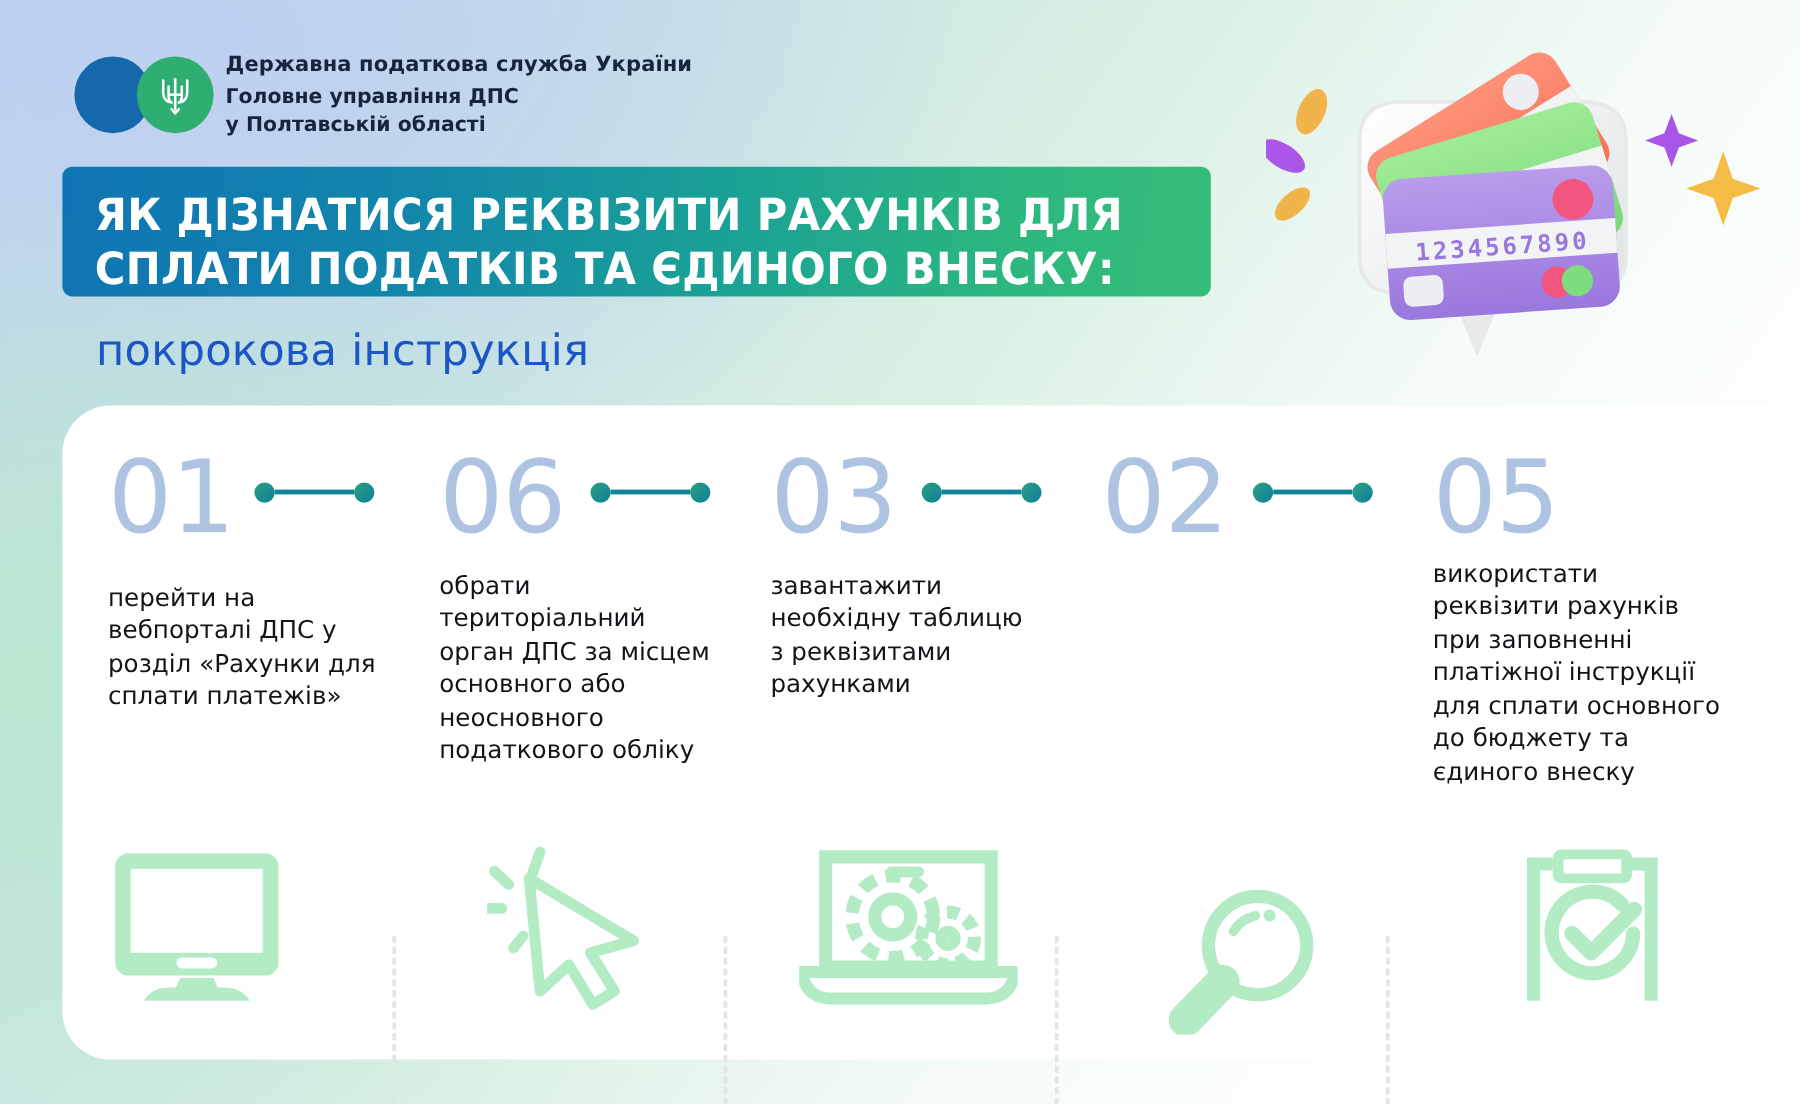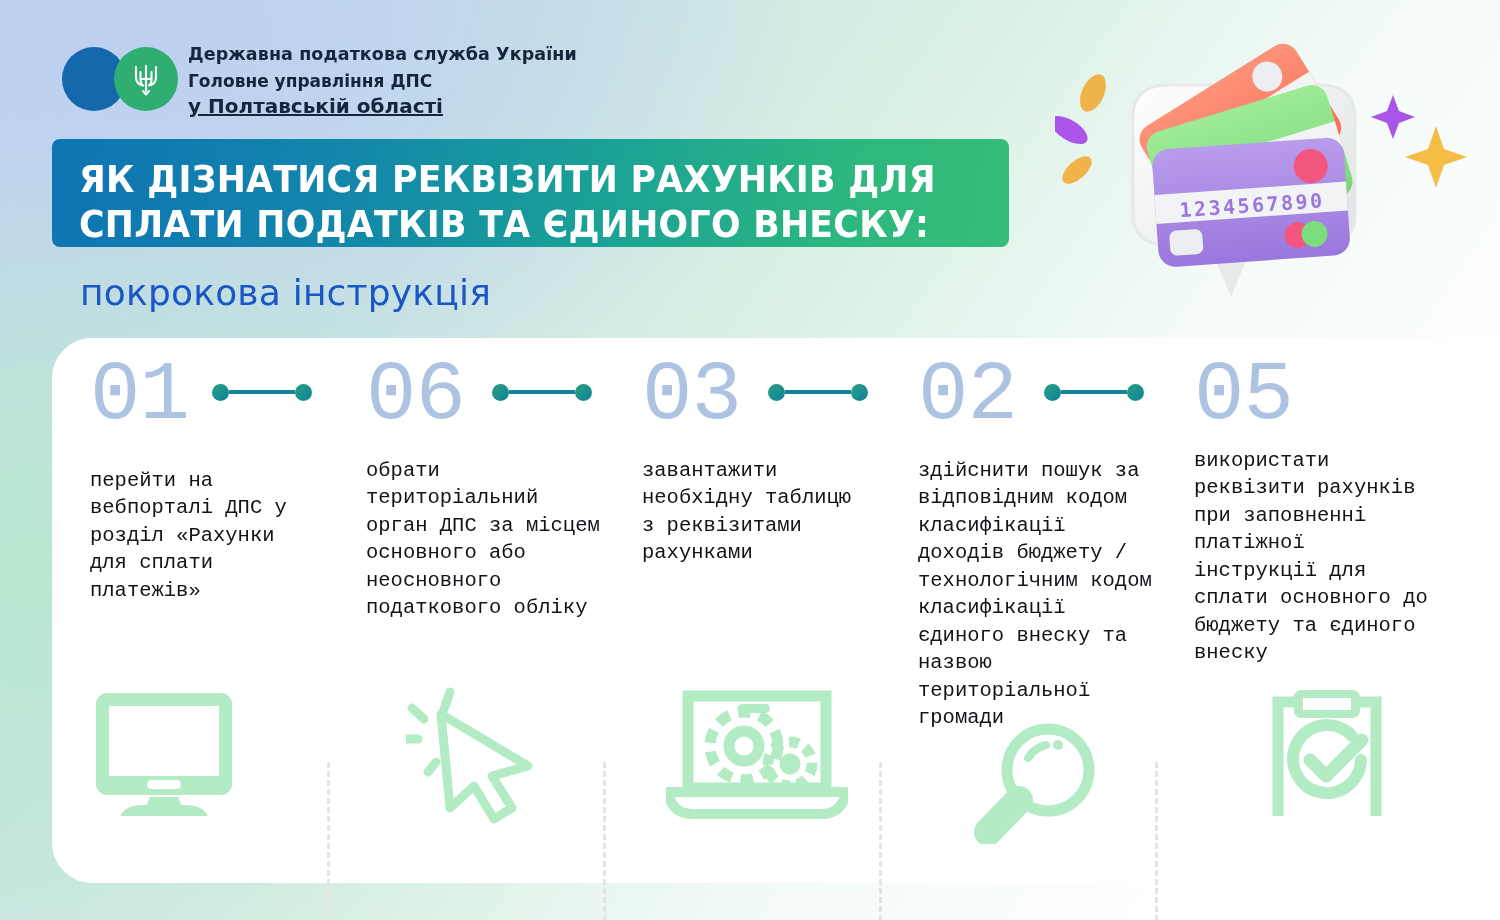--- a/index.html
+++ b/index.html
@@ -20,21 +20,21 @@
   
   .header{position:absolute;left:62px;top:43px;display:flex;align-items:flex-start;gap:0;}
   .logo-marks{position:relative;width:116px;height:72px;flex:none;}
   .circ{position:absolute;top:4px;border-radius:50%;}
   .circ-blue{left:0;width:64px;height:64px;background:#1668ad;}
   .circ-green{left:52px;width:64px;height:64px;background:#2fae72;display:flex;align-items:center;justify-content:center;}
   .trident{width:30px;height:38px;display:block;}
   .org-text{margin-left:10px;}
   .org-line1{font-size:17.5px;font-weight:bold;color:#16243c;letter-spacing:.1px;line-height:1.32;}
   .org-line2{font-size:17px;font-weight:bold;color:#16243c;line-height:1.33;margin-top:4px;}
-  .org-line3{font-size:20px;font-weight:bold;color:#16243c;line-height:1.33;text-decoration:underline;}
+  .org-line3{font-size:17px;font-weight:bold;color:#16243c;line-height:1.33;}
 
   
   .title-banner{
     position:absolute;left:52px;top:139px;width:957px;height:108px;
     border-radius:8px;
     background:linear-gradient(98deg,#0f74b4 0%,#1286ab 30%,#1aa295 58%,#2cb77f 82%,#35bd79 100%);
     display:flex;flex-direction:column;justify-content:flex-end;
     padding:0 0 0 27px;box-sizing:border-box;
   }
   .title-line{
@@ -50,21 +50,21 @@
   }
 
   
   .card{
     position:absolute;left:52px;top:338px;width:1448px;height:545px;
     background:#ffffff;border-top-left-radius:40px;border-bottom-left-radius:40px;
     border-top-right-radius:0;border-bottom-right-radius:0;
   }
 
   
-  .steps{position:absolute;left:52px;top:332px;width:1288px;height:545px;font-family:Liberation Mono, monospace;}
+  .steps{position:absolute;left:52px;top:350px;width:1288px;height:545px;}
   .step{position:absolute;top:0;height:545px;}
   .step-num{
     position:absolute;top:22px;font-size:84px;font-weight:normal;color:#aec3e2;
     letter-spacing:-1px;line-height:1;
   }
   .step-text{
     position:absolute;font-size:20.5px;line-height:1.34;color:#111418;
   }
   .sep{
     position:absolute;top:430px;width:0;height:438px;
@@ -249,21 +249,20 @@
             <circle cx="78" cy="62" r="15"></circle>
             <circle cx="124" cy="80" r="22" stroke-dasharray="10 7"></circle>
             <circle cx="124" cy="80" r="5"></circle>
           </g>
         </svg>
       </div>
     </div>
 
     <div class="step" style="left:828px;width:276px;">
       <div class="step-num" style="left:38px;">02</div>
-      <div class="step-text" style="left:38px;top:125px;width:242px;">здійснити пошук за відповідним кодом класифікації доходів бюджету / технологічним кодом класифікації єдиного внеску та назвою територіальної громади</div>
       <div class="icon-wrap" style="left:92px;top:390px;">
         <svg class="ico" width="130" height="122" viewBox="0 0 130 122">
           <circle cx="76" cy="48" r="41" fill="none" stroke="#b2ebc4" stroke-width="11"></circle>
           <path d="M47 78 L16 110" stroke="#b2ebc4" stroke-width="28" stroke-linecap="round"></path>
           <g stroke="#b2ebc4" stroke-width="8" stroke-linecap="round" fill="none">
             <path d="M56 36 Q62 26 74 23"></path>
           </g>
           <circle cx="86" cy="23" r="5" fill="#b2ebc4"></circle>
         </svg>
       </div>

